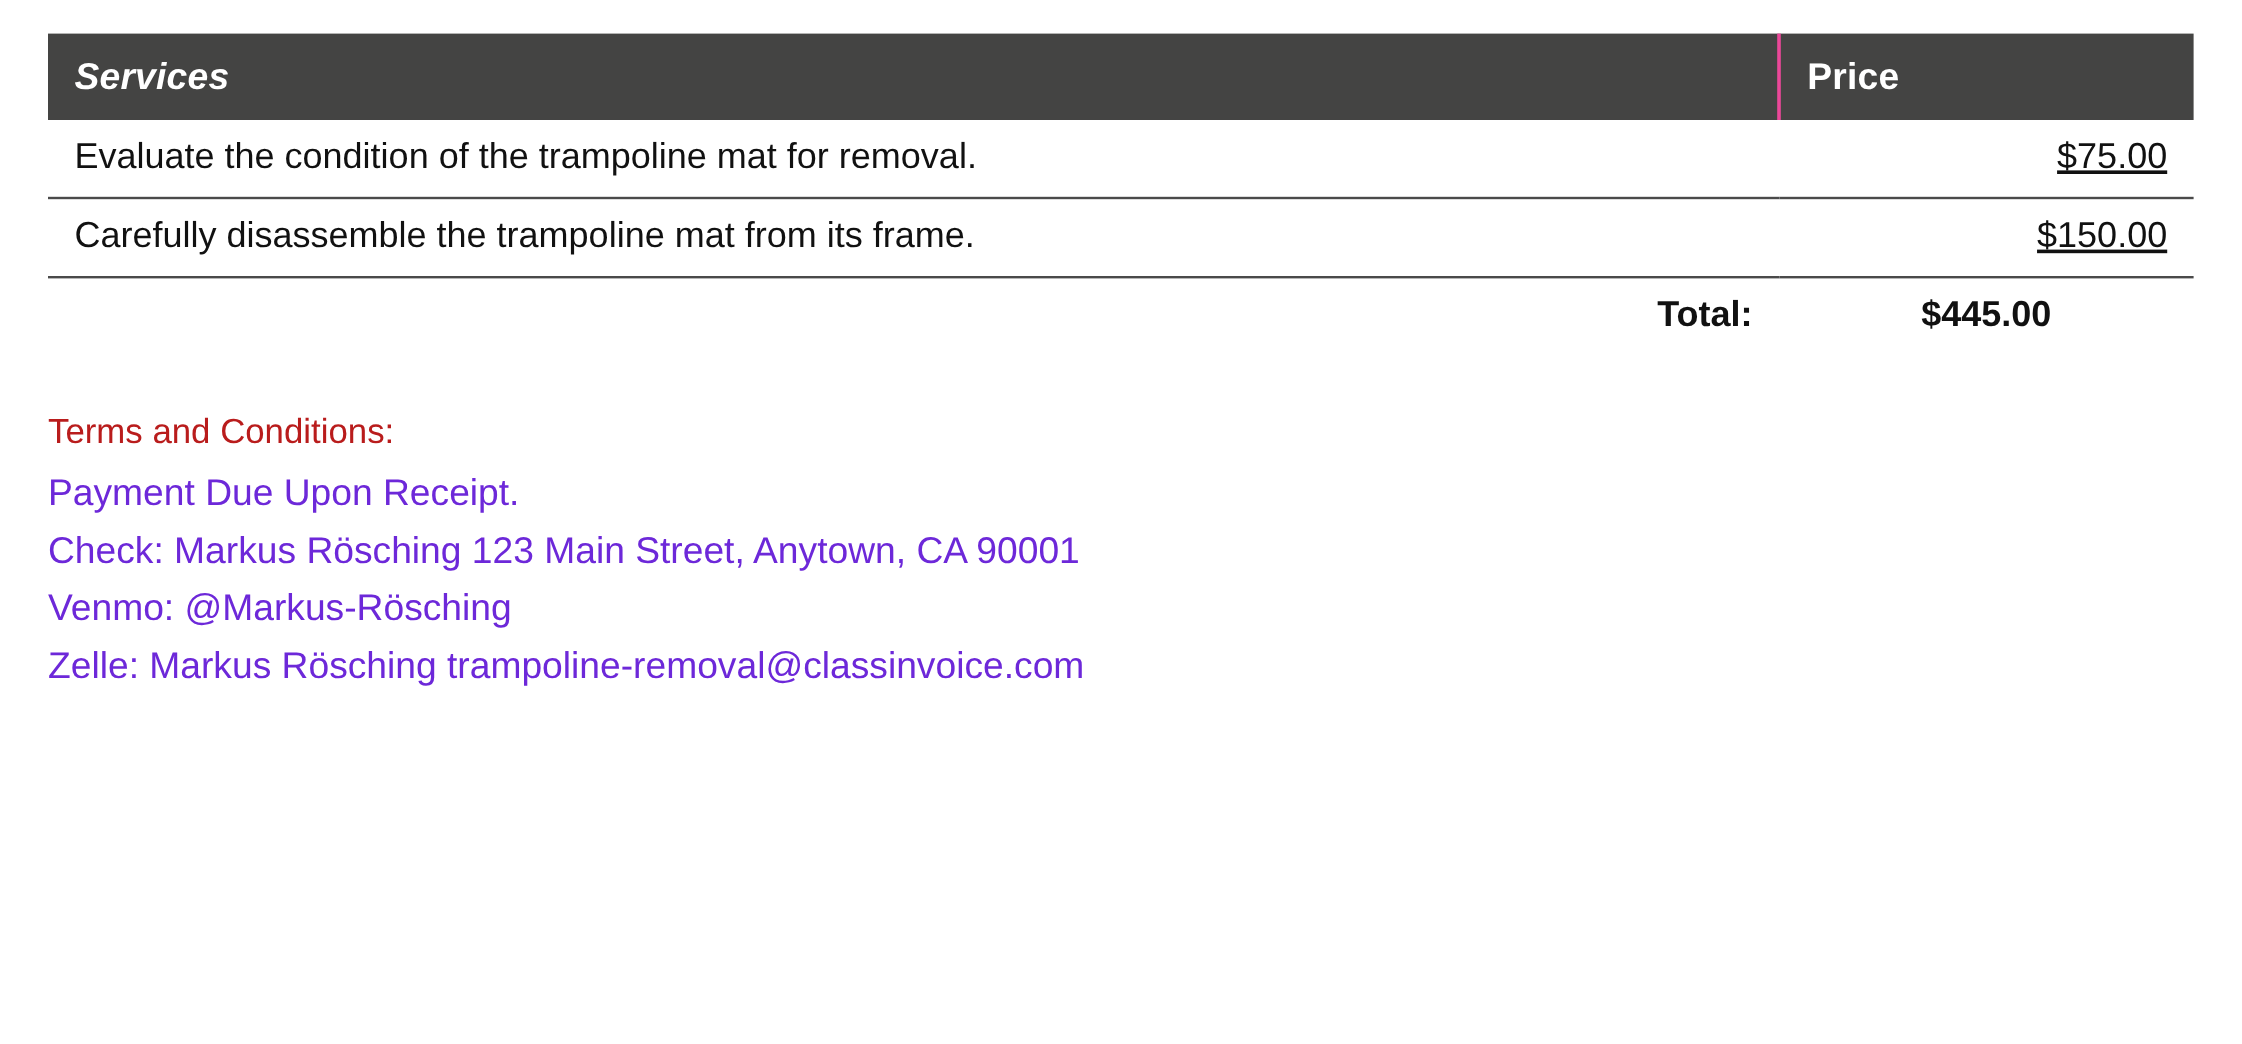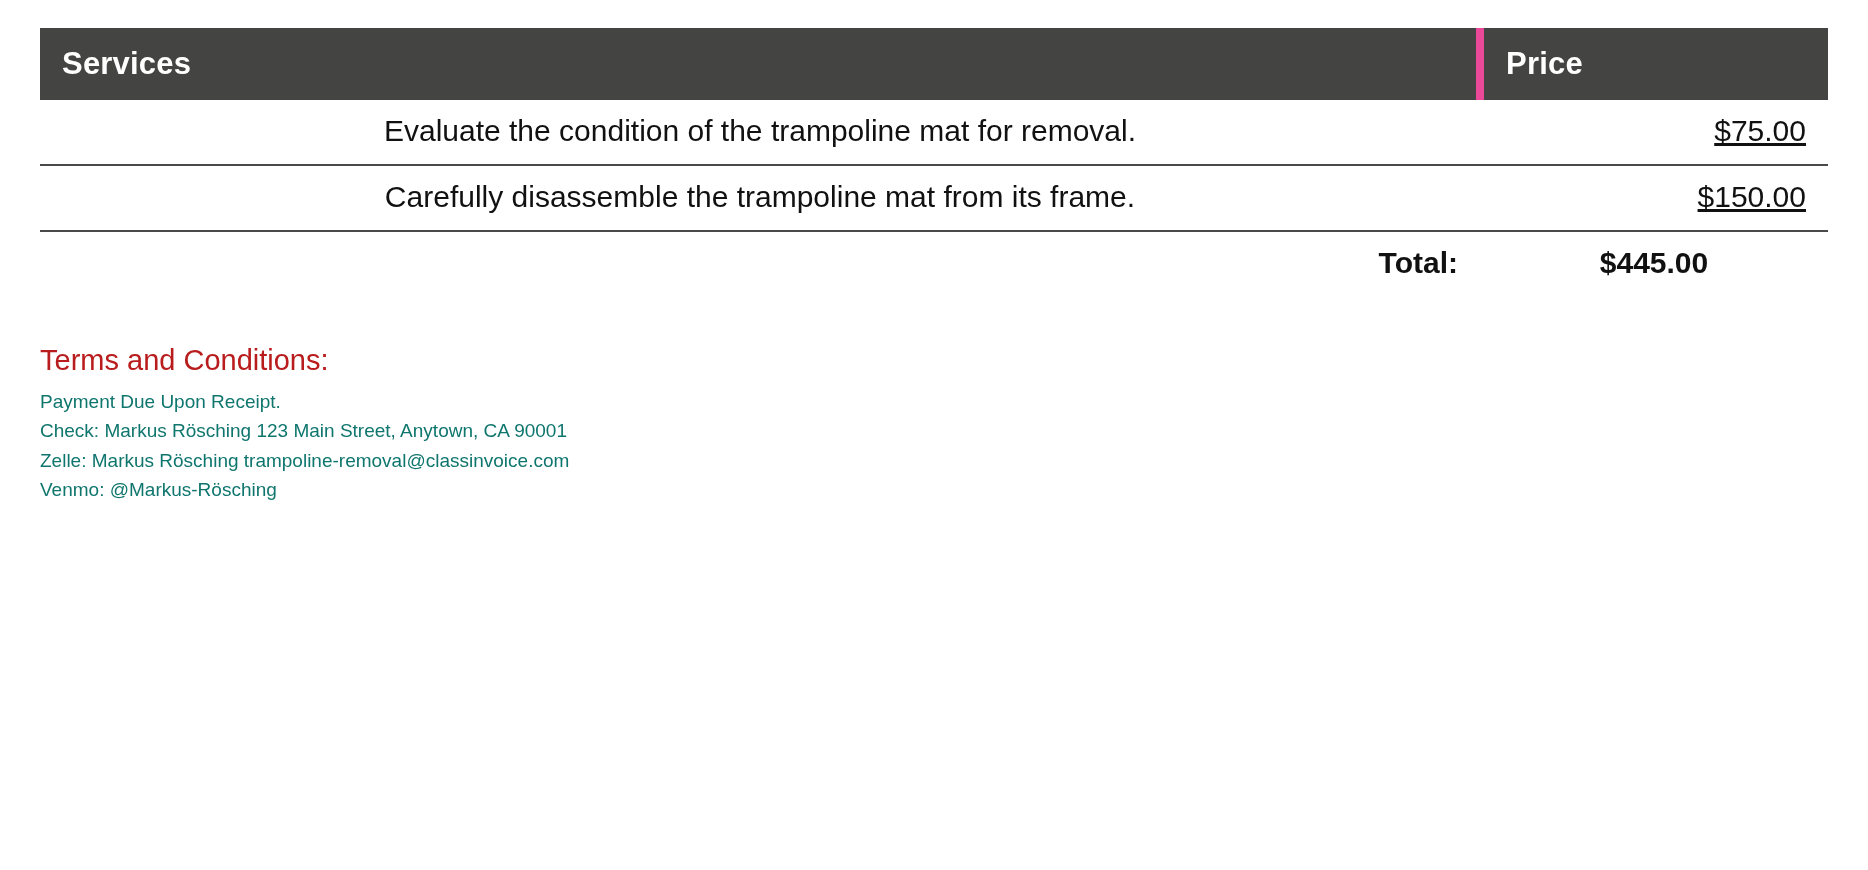--- a/index.html
+++ b/index.html
@@ -32,35 +32,36 @@
   .services-table thead th {
     background: #444443;
     color: #ffffff;
     font-size: 31px;
     font-weight: bold;
     padding: 18px 22px;
     letter-spacing: 0.2px;
   }
   .th-services {
     text-align: left;
-    border-right: 8px solid #ec4899;
+    border-right: 3px solid #ec4899;
+    font-style: italic;
   }
   .th-price {
     text-align: left;
     width: 300px;
   }
 
   .services-table tbody td {
     font-size: 30px;
     padding: 14px 22px 16px 22px;
     border-bottom: 2px solid #4a4a4a;
     color: #111111;
     vertical-align: middle;
   }
-  .td-desc { text-align: center; }
+  .td-desc { text-align: left; }
   .td-price { text-align: right; white-space: nowrap; text-decoration: underline; }
 
   .total-row td {
     border-bottom: none !important;
     font-weight: bold;
     font-size: 30px;
     padding-top: 20px;
   }
   .total-label {
     text-align: right;
@@ -75,22 +76,22 @@
   .terms {
     margin-top: 48px;
     padding-left: 0px;
   }
   .terms-title {
     font-size: 29px;
     color: #b91c1c;
     margin-bottom: 10px;
   }
   .terms-line {
-    font-size: 19px;
-    color: #0f766e;
+    font-size: 31px;
+    color: #6d28d9;
     line-height: 1.55;
   }
 </style>
 </head>
 <body>
 
 <div class="page">
 
   <table class="services-table">
     <thead>
@@ -112,17 +113,17 @@
         <td class="total-label">Total:</td>
         <td class="total-value">$445.00</td>
       </tr>
     </tbody>
   </table>
 
   <div class="terms">
     <div class="terms-title">Terms and Conditions:</div>
     <div class="terms-line">Payment Due Upon Receipt.</div>
     <div class="terms-line">Check: Markus Rösching 123 Main Street, Anytown, CA 90001</div>
+    <div class="terms-line">Venmo: @Markus-Rösching</div>
     <div class="terms-line">Zelle: Markus Rösching trampoline-removal@classinvoice.com</div>
-    <div class="terms-line">Venmo: @Markus-Rösching</div>
   </div>
 
 </div>
 
 </body></html>

